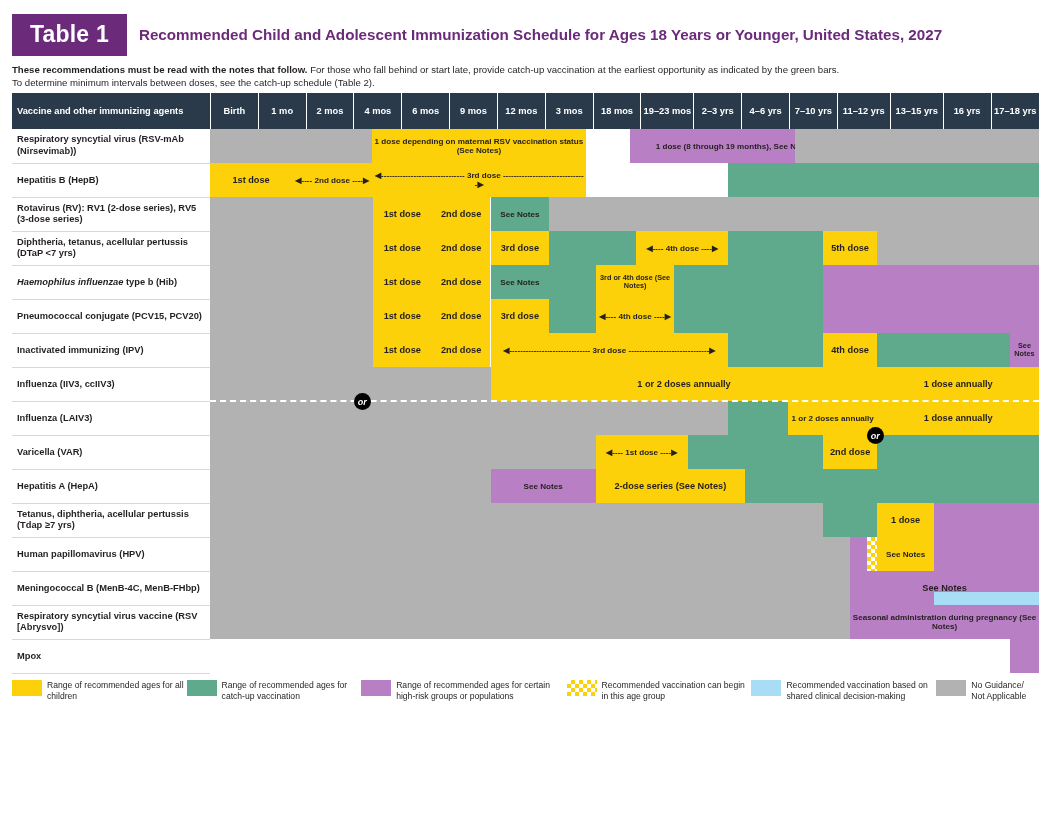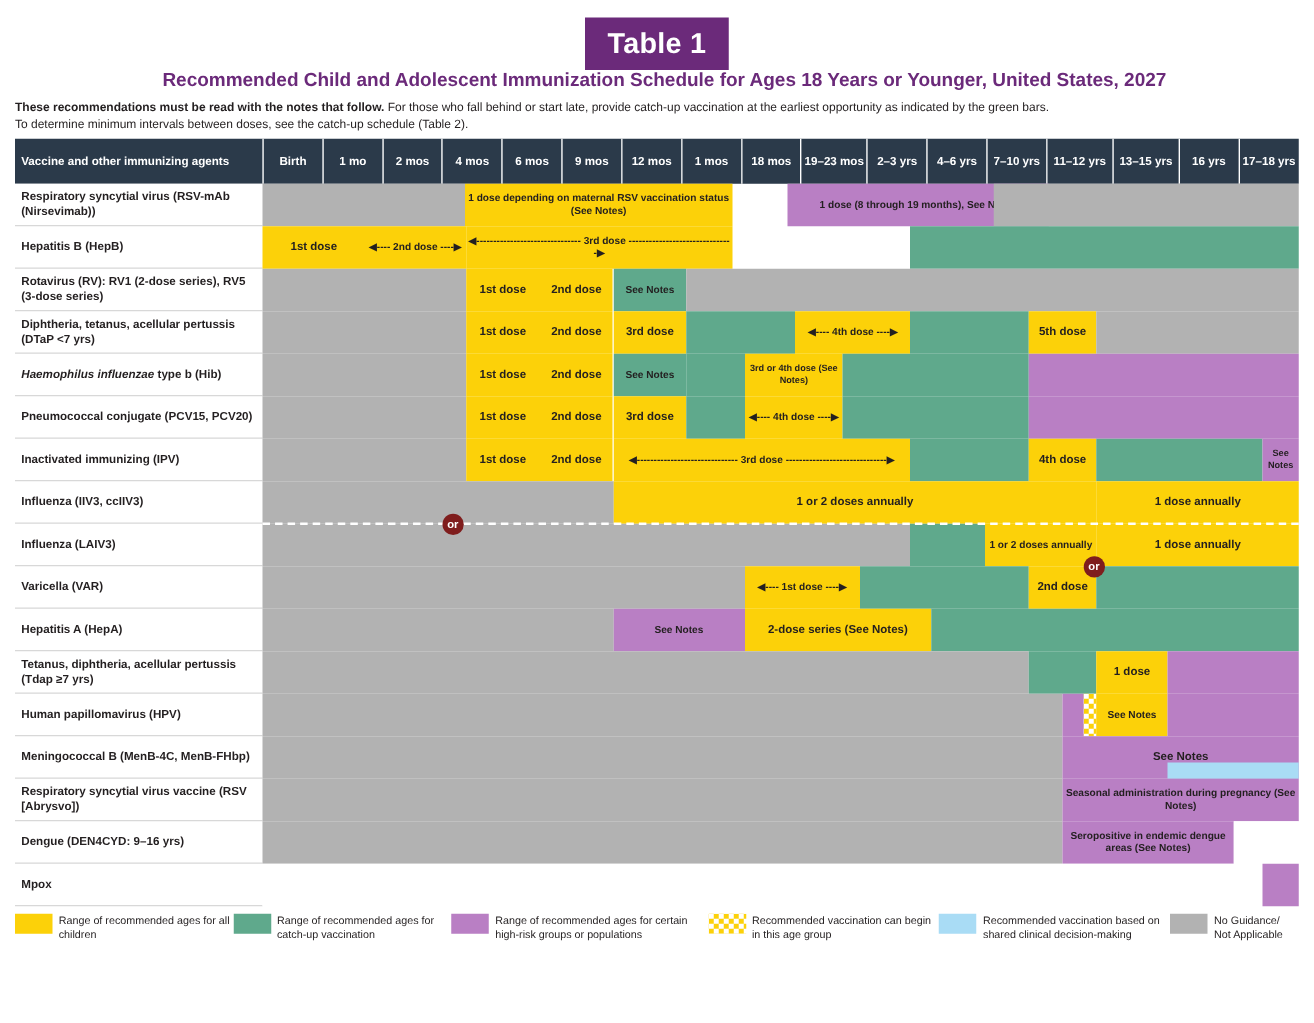--- a/index.html
+++ b/index.html
@@ -5,21 +5,21 @@
   * { box-sizing: border-box; }
   html, body { margin:0; padding:0; }
   body {
     width:1051px; height:818px;
     background:#ffffff;
     font-family:"Liberation Sans", sans-serif;
     color:#231f20;
     overflow:hidden;
   }
   .topbar { height:12px; background:#ffffff; }
-  .header { display:flex; align-items:center; padding:2px 12px 6px 12px;flex-direction:column; }
+  .header { display:flex; align-items:center; padding:2px 12px 6px 12px; }
   .badge {
     background:#6b2a7a; color:#ffffff; font-weight:bold; font-size:23px;
     padding:7px 18px 8px 18px; letter-spacing:0.2px;
   }
   .title {
     color:#6b2a7a; font-weight:bold; font-size:15.2px; margin-left:12px;
     line-height:1.15;
   }
   .note {
     font-size:9.6px; padding:2px 12px 4px 12px; line-height:1.32;
@@ -54,23 +54,23 @@
   .yellow { background:#fcd109; }
   .green  { background:#5fa98c; }
   .purple { background:#b97fc4; }
   .white  { background:#ffffff; }
   .blue   { background:#a9dcf5; }
   .checker {
     background:
       repeating-conic-gradient(#fcd109 0% 25%, #ffffff 0% 50%) 0 0/8px 8px;
   }
   .orbadge {
-    position:absolute; border-radius:50%; background:#7f1d1d; color:#ffffff;
+    position:absolute; border-radius:50%; background:#000000; color:#ffffff;
     font-size:9px; font-weight:bold; display:flex; align-items:center;
-    justify-content:center; width:17px; height:17px; z-index:5;
+    justify-content:center; width:17px; height:17px; z-index:5;font-style:italic;
   }
   .dashline {
     position:absolute; left:0; right:0; height:0;
     border-top:2px dashed #ffffff; z-index:4;
   }
   .legend { display:flex; padding:6px 12px 0 12px; gap:0; }
   .legend .item { display:flex; align-items:flex-start; font-size:8.6px; line-height:1.3; }
   .legend .sw { width:30px; height:16px; margin-right:5px; flex:0 0 30px; }
 </style>
 </head>
@@ -113,21 +113,21 @@
     <thead>
       <tr id="headrow">
           <th class="vaccinecol">Vaccine and other immunizing agents</th>
           <th>Birth</th>
           <th>1 mo</th>
           <th>2 mos</th>
           <th>4 mos</th>
           <th>6 mos</th>
           <th>9 mos</th>
           <th>12 mos</th>
-          <th>1 mos</th>
+          <th>3 mos</th>
           <th>18 mos</th>
           <th>19–23 mos</th>
           <th>2–3 yrs</th>
           <th>4–6 yrs</th>
           <th>7–10 yrs</th>
           <th>11–12 yrs</th>
           <th>13–15 yrs</th>
           <th>16 yrs</th>
           <th>17–18 yrs</th>
         </tr>
@@ -312,30 +312,20 @@
         <tr>
           <td class="vax">Respiratory syncytial virus vaccine (RSV [Abrysvo])</td>
           <td class="grid" colspan="17">
             <div class="cellwrap">
               <div class="seg gray" style="left: 0%; width: 77.2%;"></div>
               <div class="seg purple sm" style="left: 77.2%; width: 22.8%;">Seasonal administration during pregnancy (See Notes)</div>
             </div>
           </td>
         </tr>
         <tr>
-          <td class="vax">Dengue (DEN4CYD: 9–16 yrs)</td>
-          <td class="grid" colspan="17">
-            <div class="cellwrap">
-              <div class="seg gray" style="left: 0%; width: 77.2%;"></div>
-              <div class="seg purple sm" style="left: 77.2%; width: 16.5%;">Seropositive in endemic dengue areas (See Notes)</div>
-              <div class="seg white" style="left: 93.7%; width: 6.3%;"></div>
-            </div>
-          </td>
-        </tr>
-        <tr>
           <td class="vax">Mpox</td>
           <td class="grid" colspan="17">
             <div class="cellwrap">
               <div class="seg white" style="left: 0%; width: 96.5%;"></div>
               <div class="seg purple" style="left: 96.5%; width: 3.5%;"></div>
             </div>
           </td>
         </tr>
       </tbody>
   </table>

